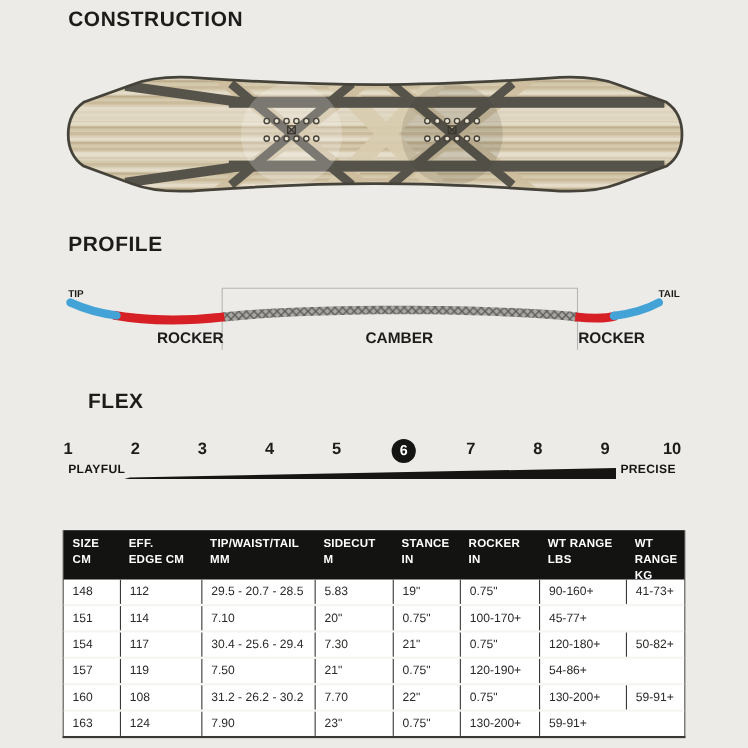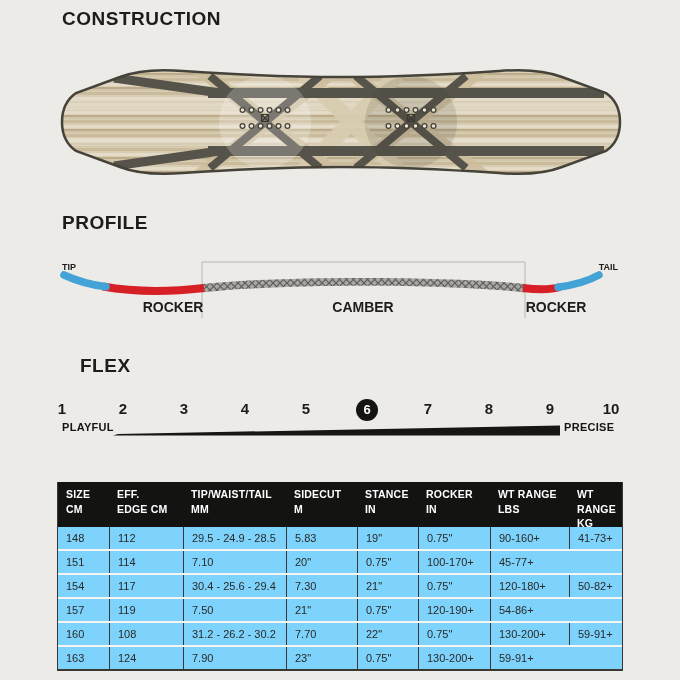--- a/index.html
+++ b/index.html
@@ -39,21 +39,21 @@
   .spec-header{
     display:grid;grid-template-columns:51px 74px 103px 71px 61px 72px 79px 53px;
     background:#131312;height:45px;
   }
   .spec-header .hcell{
     color:#ffffff;font-weight:bold;font-size:10.5px;line-height:1.4;
     padding:5px 0 0 8px;white-space:pre-line;letter-spacing:.2px;
   }
   .spec-row{
     display:grid;grid-template-columns:51px 74px 103px 71px 61px 72px 79px 53px;
-    background:#7dd3fc;height:22px;border-bottom:2px solid #f6f5f2;
+    background:#ffffff;height:22px;border-bottom:2px solid #f6f5f2;
   }
   .spec-row:last-child{border-bottom:none;}
   .spec-row .cell{
     font-size:11px;color:#2a2927;line-height:22px;padding-left:8px;
     border-left:1px solid #3a3835;white-space:nowrap;overflow:hidden;
   }
   .spec-row .cell:first-child{border-left:none;}
 </style>
 </head>
 <body>
@@ -223,21 +223,21 @@
 IN</div>
     <div class="hcell">WT RANGE
 LBS</div>
     <div class="hcell">WT RANGE
 KG</div>
   </div>
 
   <div class="spec-row">
     <div class="cell">148</div>
     <div class="cell">112</div>
-    <div class="cell">29.5 - 24.9 - 28.5</div>
+    <div class="cell">29.5 - 20.7 - 28.5</div>
     <div class="cell">5.83</div>
     <div class="cell">19"</div>
     <div class="cell">0.75"</div>
     <div class="cell">90-160+</div>
     <div class="cell">41-73+</div>
   </div>
   <div class="spec-row">
     <div class="cell">151</div>
     <div class="cell">114</div>
     <div class="cell">7.10</div>

